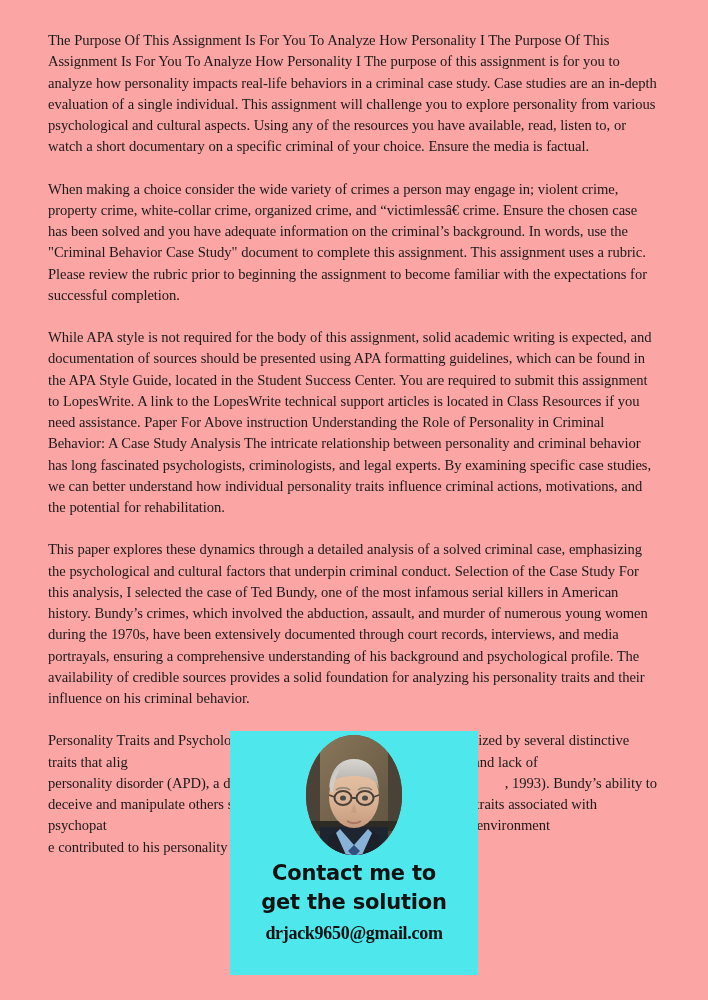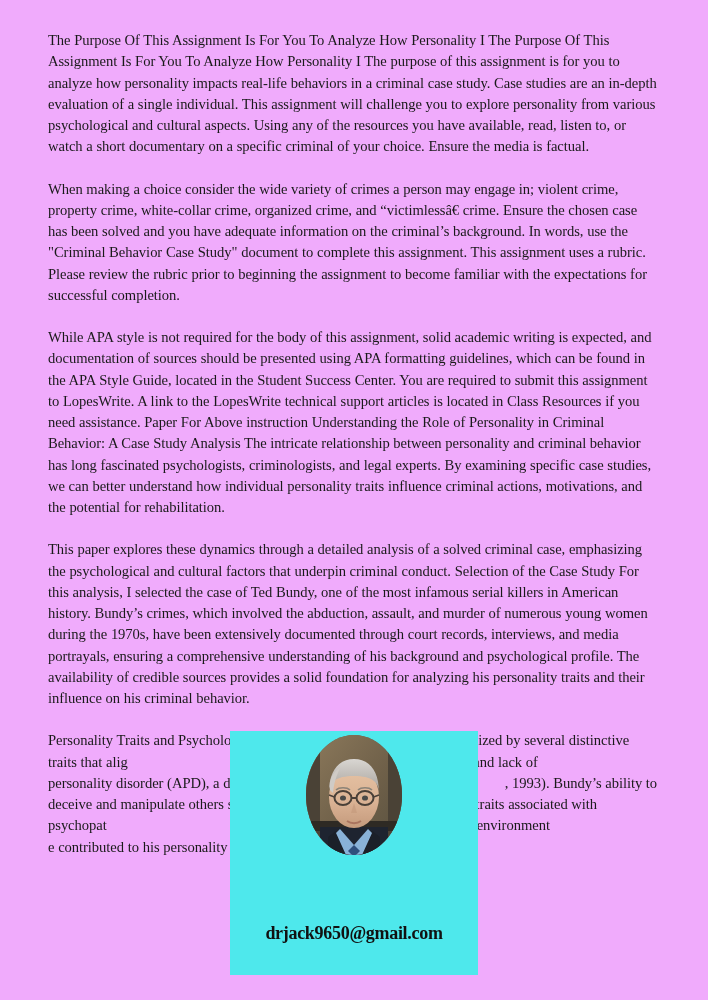--- a/index.html
+++ b/index.html
@@ -14,21 +14,21 @@
     overflow: hidden;
     font-family: "Liberation Serif", "DejaVu Serif", serif;
   }
 
   #page {
     position: absolute;
     left: 0;
     top: 0;
     width: 708px;
     height: 1000px;
-    background: #f0abfc;
+    background: #fca5a5;
   }
 
   #doc-body {
     position: absolute;
     left: 48px;
     top: 30px;
     width: 610px;
   }
 
   .para {
@@ -147,18 +147,22 @@
         <path d="M67.5 62 L73 60" stroke="#4a4038" stroke-width="1.6" fill="none"></path>
         <ellipse cx="37" cy="63" rx="3" ry="2.6" fill="#4a4a48"></ellipse>
         <ellipse cx="59" cy="63" rx="3" ry="2.6" fill="#4a4a48"></ellipse>
         <path d="M30 55 C33 52 41 52 44 55" stroke="#8b8377" stroke-width="1.6" fill="none"></path>
         <path d="M52 55 C55 52 63 52 66 55" stroke="#8b8377" stroke-width="1.6" fill="none"></path>
         <path d="M48 68 L45 78 L51 78 Z" fill="#c49a7c" opacity="0.65"></path>
         <path d="M41 86 C45 89 51 89 55 86" stroke="#a9745f" stroke-width="1.8" fill="none"></path>
       </svg>
     </div>
 
+    <div id="contact-lines" style="color: rgb(17, 17, 17);">
+      <span class="cl">Contact me to</span>
+      <span class="cl">get the solution</span>
+    </div>
 
     <div id="contact-email" style="color: rgb(17, 17, 17);">drjack9650@gmail.com</div>
 
   </div>
 
 </div>
 
 </body></html>

